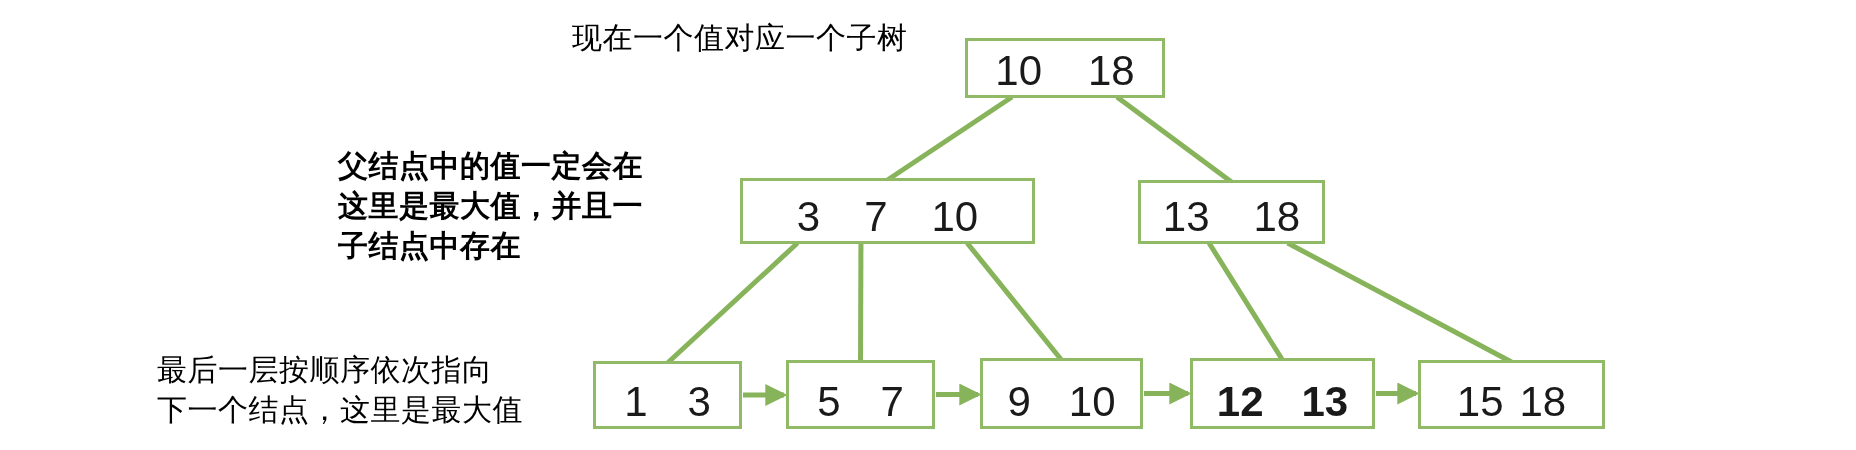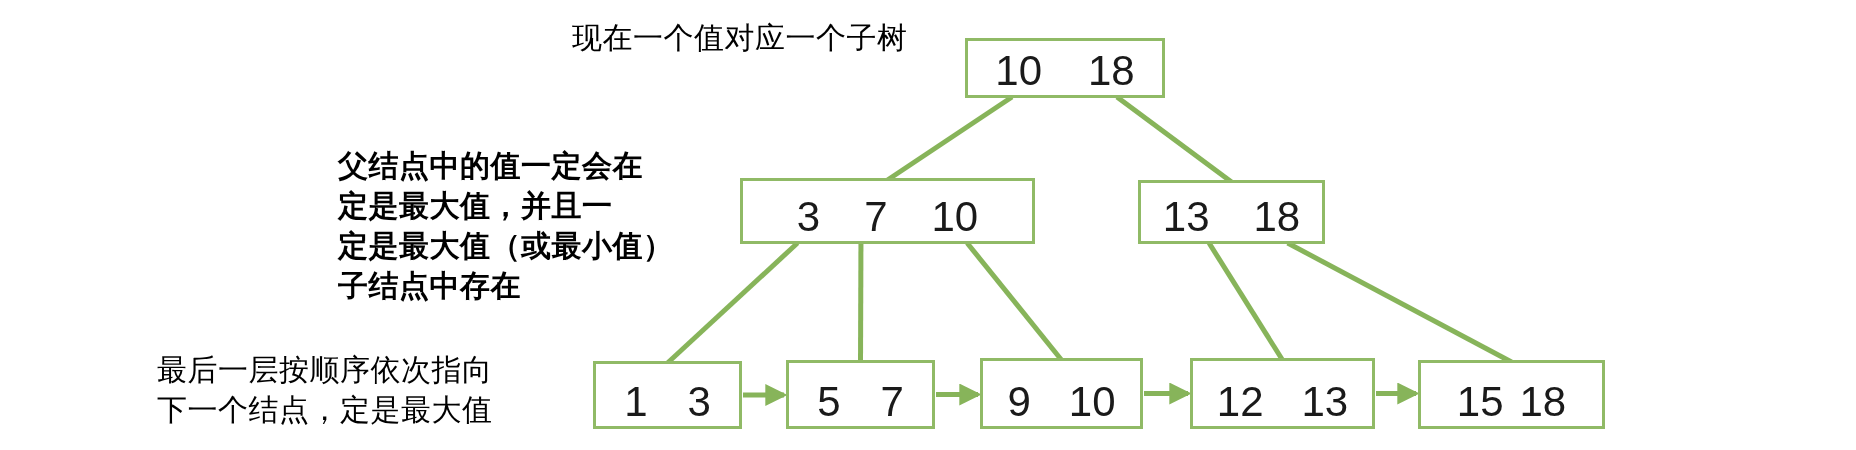--- a/index.html
+++ b/index.html
@@ -34,21 +34,21 @@
     color:var(--ink);
     font-size:42px;
   }
   .node .val{display:inline-block;}
   #node-root        {left:965px; top:38px;  width:200px;height:60px;gap:46px;}
   #node-branch-left {left:740px; top:178px; width:295px;height:66px;gap:44px;}
   #node-branch-right{left:1138px;top:180px; width:187px;height:64px;gap:44px;}
   #node-leaf-1{left:593px; top:361px;width:149px;height:68px;gap:40px;}
   #node-leaf-2{left:786px; top:360px;width:149px;height:69px;gap:40px;}
   #node-leaf-3{left:980px; top:358px;width:163px;height:71px;gap:38px;}
-  #node-leaf-4{left:1190px;top:358px;width:185px;height:71px;gap:38px;}
+  #node-leaf-4{left:1190px;top:358px;width:185px;height:71px;gap:38px;font-weight:bold;}
   #node-leaf-5{left:1418px;top:360px;width:187px;height:69px;gap:16px;}
 </style>
 </head>
 <body>
 
 <div id="canvas">
 
   <svg id="edge-layer" width="1856" height="450">
     <defs>
       <marker id="arrowhead" viewBox="0 0 10 10" refX="8.5" refY="5" markerWidth="4.4" markerHeight="4.4" orient="auto-start-reverse">
@@ -65,28 +65,27 @@
       <line x1="743" y1="395" x2="784" y2="395" stroke="#87b45a" stroke-width="5" marker-end="url(#arrowhead)"></line>
       <line x1="936" y1="394.5" x2="978" y2="394.5" stroke="#87b45a" stroke-width="5" marker-end="url(#arrowhead)"></line>
       <line x1="1144" y1="393.5" x2="1188" y2="393.5" stroke="#87b45a" stroke-width="5" marker-end="url(#arrowhead)"></line>
       <line x1="1376" y1="393.5" x2="1416" y2="393.5" stroke="#87b45a" stroke-width="5" marker-end="url(#arrowhead)"></line>
     </svg>
 
   <div class="note" id="note-top">现在一个值对应一个子树</div>
 
   <div class="note" id="note-parent">
     <div>父结点中的值一定会在</div>
-    <div>定是最大值，并且一</div>
-    <div>定是最大值（或最小值）</div>
+    <div>这里是最大值，并且一</div>
     <div>子结点中存在</div>
   </div>
 
   <div class="note" id="note-leaf">
     <div>最后一层按顺序依次指向</div>
-    <div>下一个结点，定是最大值</div>
+    <div>下一个结点，这里是最大值</div>
   </div>
 
   <div class="node" id="node-root">
     <span class="val">10</span>
     <span class="val">18</span>
   </div>
 
   <div class="node" id="node-branch-left">
     <span class="val">3</span>
     <span class="val">7</span>

